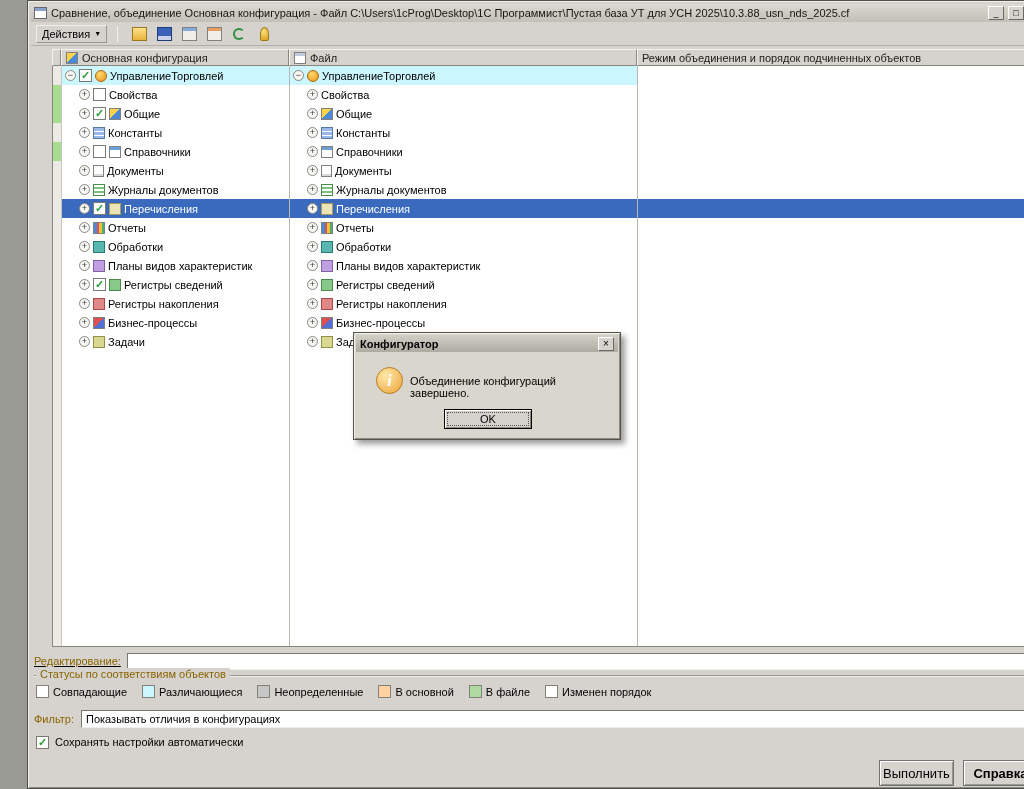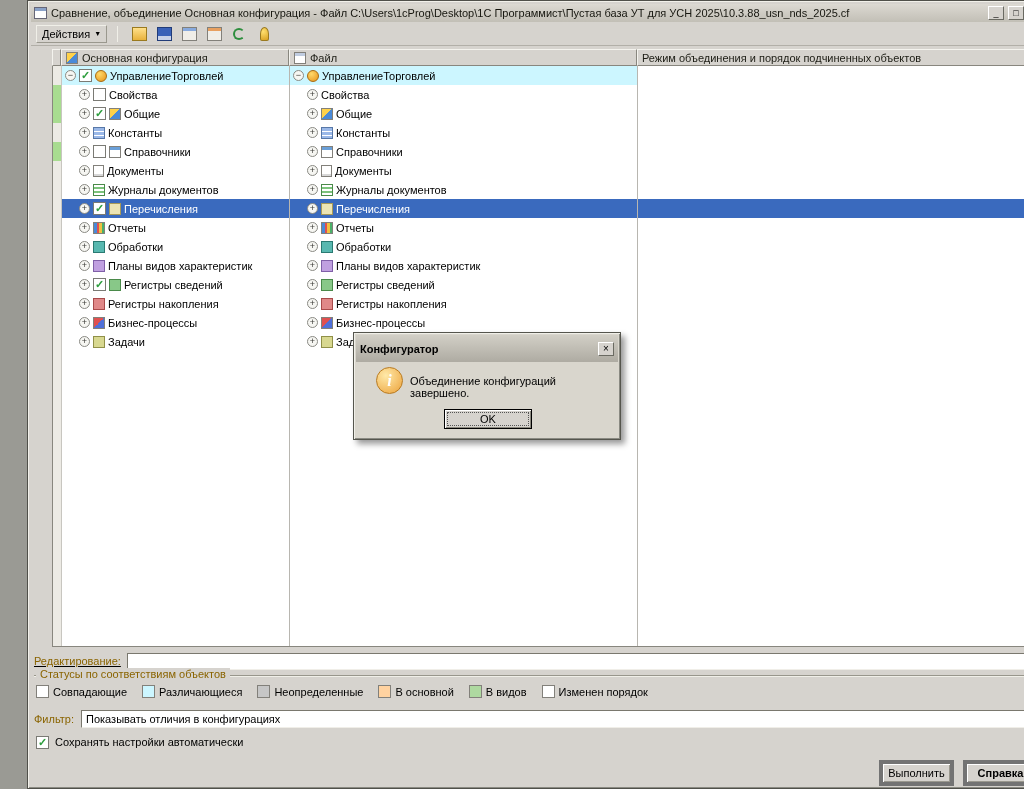--- a/index.html
+++ b/index.html
@@ -101,30 +101,30 @@
   .swatch { width:13px; height:13px; border:1px solid #82807a; }
 
   .filter-row { position:absolute; left:6px; right:8px; top:709px; height:18px; display:flex; align-items:center; gap:7px; }
   .combo { flex:1; position:relative; height:18px; background:#fff; border:1px solid; border-color:#7a786e #f0eee8 #f0eee8 #7a786e; padding:2px 20px 0 4px; white-space:nowrap; overflow:hidden; }
   .combo-arrow { position:absolute; right:1px; top:1px; width:16px; height:14px; background:#d6d3ce;
     border:1px solid; border-color:#fff #6a6a62 #6a6a62 #fff; display:flex; align-items:center; justify-content:center; }
   .tri-down { width:0; height:0; border-left:3px solid transparent; border-right:3px solid transparent; border-top:4px solid #30302a; }
 
   .autosave { position:absolute; left:8px; top:733px; height:16px; display:flex; align-items:center; gap:6px; }
 
-  .btn { position:absolute; height:26px; background:#d6d3ce; border:4px solid #737373;
-    box-shadow:inset 1px 1px 0 #fff, inset -1px -1px 0 #9a988e; font-family:inherit; font-size:11px; }
+  .btn { position:absolute; height:26px; background:#d6d3ce; border:1px solid #737373;
+    box-shadow:inset 1px 1px 0 #fff, inset -1px -1px 0 #9a988e; font-family:inherit; font-size:13px; }
   .btn-run { right:96px; top:759px; width:75px; }
   .btn-help { right:12px; top:759px; width:75px;font-weight:bold; }
 
   
   .dialog { position:absolute; left:325px; top:331px; width:268px; height:108px;
     background:#d9d6cd; border:1px solid #55554d;
     box-shadow:inset 1px 1px 0 #f0efe8, inset -1px -1px 0 #8a8a82, 4px 4px 6px rgba(0,0,0,.4); }
-  .dlg-title { position:absolute; left:2px; top:2px; right:2px; height:27px;
+  .dlg-title { position:absolute; left:2px; top:2px; right:2px; height:17px;
     background:linear-gradient(#d2cfc6,#aeaba2); display:flex; align-items:center; padding:0 4px; font-weight:bold; }
   .dlg-title-text { flex:1; }
   .dlg-close { width:16px; height:14px; background:#d6d3ce; border:1px solid;
     border-color:#fff #6a6a62 #6a6a62 #fff; font-size:10px; line-height:11px; text-align:center; padding:0; font-family:inherit; }
   .info-icon { position:absolute; left:22px; top:34px; width:27px; height:27px; border-radius:50%;
     background:radial-gradient(circle at 35% 30%,#ffe9a8,#eca23a); border:1px solid #b87a20;
     color:#fff; font:bold italic 16px/26px "Liberation Serif", serif; text-align:center; }
   .info-icon::after { content:"i"; }
   .dlg-msg { position:absolute; left:56px; top:42px; right:6px; }
   .ok-btn { position:absolute; left:90px; top:76px; width:88px; height:20px; background:#d6d3ce;
@@ -402,21 +402,21 @@
         <span class="legend-item" data-name="legend-item">
           <span class="swatch" data-name="legend-swatch" style="background: rgb(198, 198, 198);"></span>
           <span data-name="legend-label">Неопределенные</span>
         </span>
         <span class="legend-item" data-name="legend-item">
           <span class="swatch" data-name="legend-swatch" style="background: rgb(255, 210, 160);"></span>
           <span data-name="legend-label">В основной</span>
         </span>
         <span class="legend-item" data-name="legend-item">
           <span class="swatch" data-name="legend-swatch" style="background: rgb(174, 217, 160);"></span>
-          <span data-name="legend-label">В видов</span>
+          <span data-name="legend-label">В файле</span>
         </span>
         <span class="legend-item" data-name="legend-item">
           <span class="swatch" data-name="legend-swatch" style="background: rgb(255, 255, 255);"></span>
           <span data-name="legend-label">Изменен порядок</span>
         </span>
       </div>
   </div>
 
   <div class="filter-row" data-name="filter-row">
     <span class="olabel" data-name="filter-label">Фильтр:</span>

